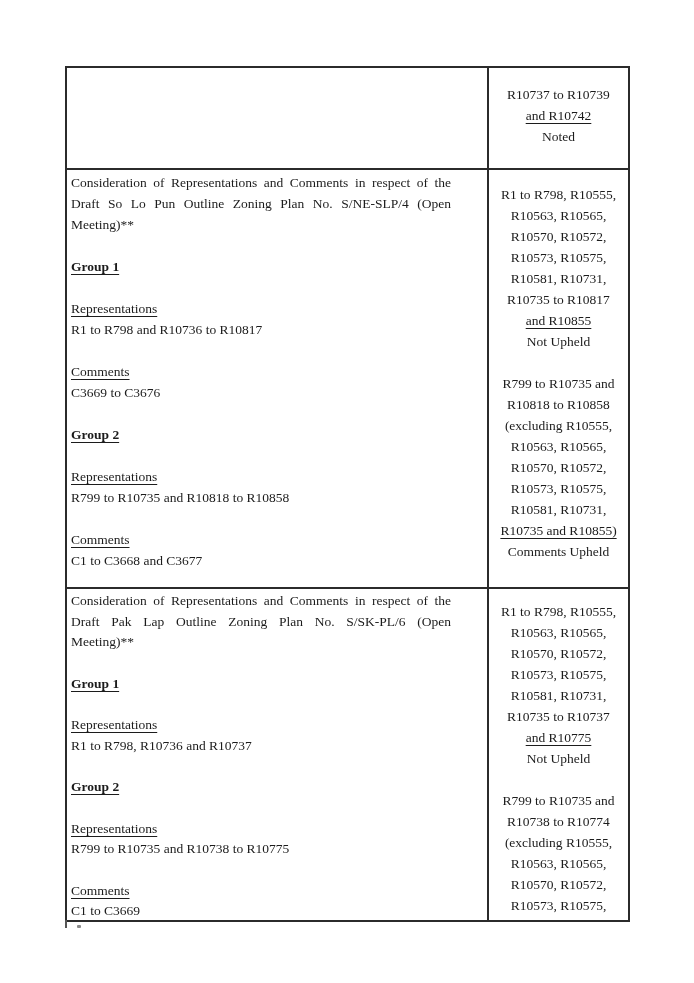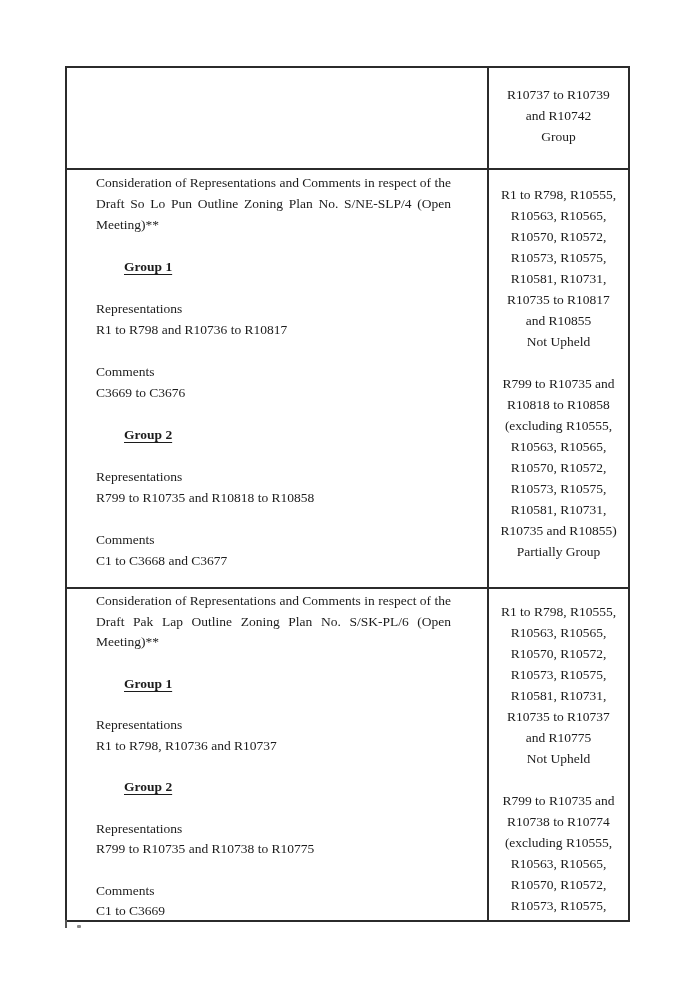--- a/index.html
+++ b/index.html
@@ -36,43 +36,43 @@
   tr.r0 { height: 96px; }
   tr.r1 { height: 419px; }
   tr.r2 { height: 333px; }
   .cw {
     box-sizing: border-box;
     overflow: hidden;
   }
   tr.r0 .cw { height: 100px; }
   tr.r1 .cw { height: 415px; }
   tr.r2 .cw { height: 329px; }
-  .left-cell .cw  { padding: 2px 36px 0 29px; }
+  .left-cell .cw  { padding: 2px 36px 0 4px; }
   .right-cell .cw { padding: 14px 3px 0 3px; text-align: center; }
   tr.r0 .right-cell .cw { padding-top: 16px; }
   tr.r2 .right-cell .cw { padding-top: 12px; }
   .line {
     height: 21px;
     line-height: 21px;
     white-space: nowrap;
   }
   tr.r2 .left-cell .line { height: 20.7px; line-height: 20.7px; }
   .line.justify {
     white-space: normal;
     text-align: justify;
     text-align-last: justify;
   }
   .line.heading {
     font-weight: bold;
     text-decoration: underline;
     text-underline-offset: 3px;
-    margin-left: 28px;
   }
   .line.label,
   .line.underline {
+    text-decoration: underline;
     text-underline-offset: 3px;
   }
   .artifact-tail {
     position: absolute;
     left: 65px;
     top: 920px;
     width: 2px;
     height: 8px;
     background: #555;
   }
@@ -93,21 +93,21 @@
   <table class="doc-table">
     <tbody>
         <tr class="r0">
           <td class="left-cell">
             <div class="cw"></div>
           </td>
           <td class="right-cell">
             <div class="cw">
               <div class="line plain">R10737 to R10739</div>
               <div class="line underline">and R10742</div>
-              <div class="line plain">Group</div>
+              <div class="line plain">Noted</div>
             </div>
           </td>
         </tr>
         <tr class="r1">
           <td class="left-cell">
             <div class="cw">
               <div class="line justify">Consideration of Representations and Comments in respect of the</div>
               <div class="line justify">Draft So Lo Pun Outline Zoning Plan No. S/NE-SLP/4 (Open</div>
               <div class="line plain">Meeting)**</div>
               <div class="line blank">&nbsp;</div>
@@ -140,21 +140,21 @@
               <div class="line plain">Not Upheld</div>
               <div class="line blank">&nbsp;</div>
               <div class="line plain">R799 to R10735 and</div>
               <div class="line plain">R10818 to R10858</div>
               <div class="line plain">(excluding R10555,</div>
               <div class="line plain">R10563, R10565,</div>
               <div class="line plain">R10570, R10572,</div>
               <div class="line plain">R10573, R10575,</div>
               <div class="line plain">R10581, R10731,</div>
               <div class="line underline">R10735 and R10855)</div>
-              <div class="line plain">Partially Group</div>
+              <div class="line plain">Comments Upheld</div>
             </div>
           </td>
         </tr>
         <tr class="r2">
           <td class="left-cell">
             <div class="cw">
               <div class="line justify">Consideration of Representations and Comments in respect of the</div>
               <div class="line justify">Draft Pak Lap Outline Zoning Plan No. S/SK-PL/6 (Open</div>
               <div class="line plain">Meeting)**</div>
               <div class="line blank">&nbsp;</div>

